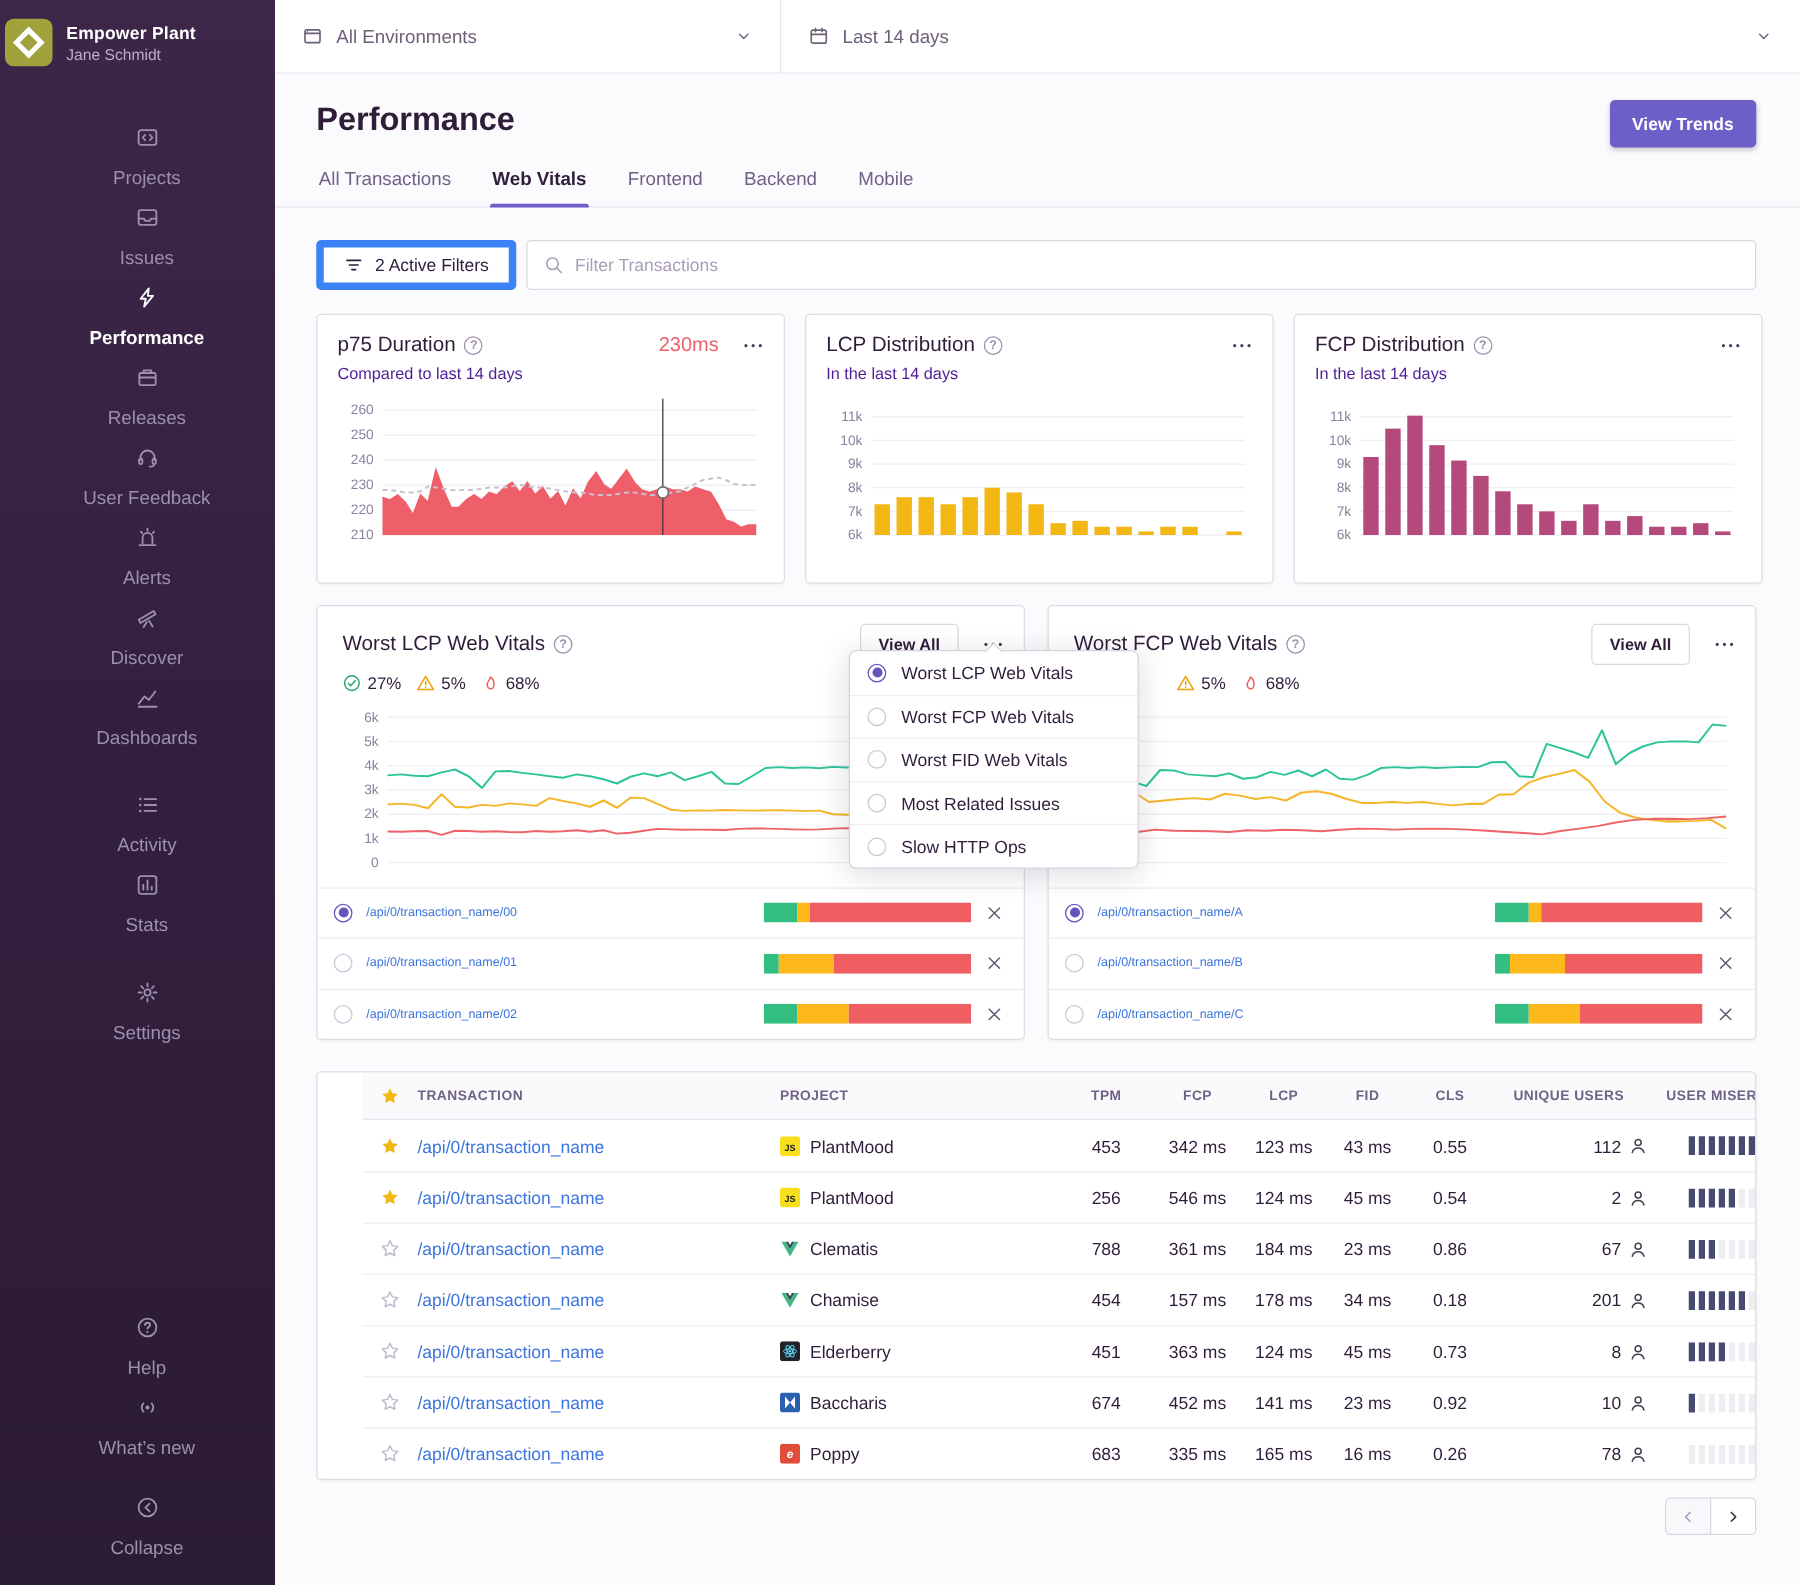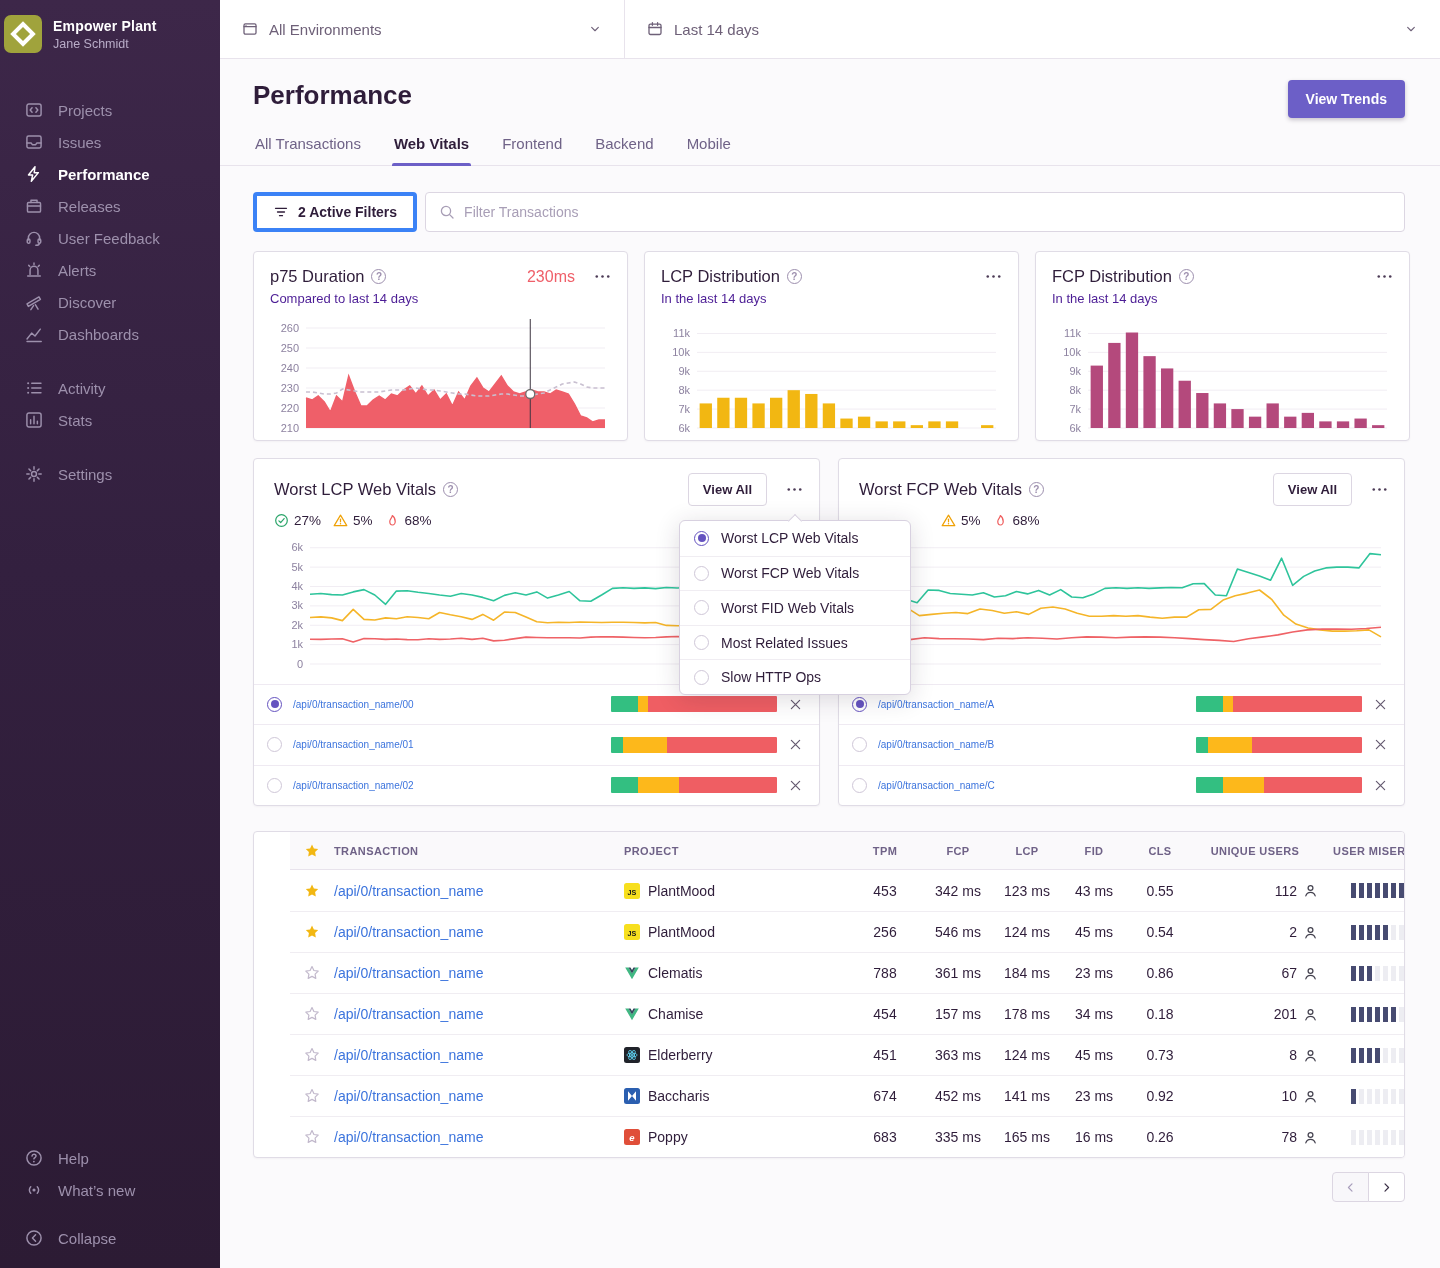--- a/index.html
+++ b/index.html
@@ -21,21 +21,21 @@
   .org { display:flex; gap:11px; padding:15px 4px; align-items:center; cursor:pointer; }
   .logo { width:38px; height:38px; border-radius:7px; background:#a0a33c; position:relative; flex:none; }
   .logo::before { content:''; position:absolute; left:10px; top:10px; width:18px; height:18px; background:#fff; transform:rotate(45deg); }
   .logo::after  { content:''; position:absolute; left:14px; top:14px; width:10px; height:10px; background:#a0a33c; transform:rotate(45deg); }
   .org-name { color:#fff; font-weight:bold; font-size:14px; letter-spacing:.2px; }
   .org-user { color:#b9adc8; font-size:12.5px; margin-top:3px; }
   nav.navgroup { display:block; }
   #nav-main { margin-top:26px; }
   #nav-secondary { margin-top:22px; }
   #nav-tertiary { margin-top:22px; }
-  .nav-item { display:flex; align-items:center; gap:15px; padding:7px 10px 7px 25px; font-size:15px; cursor:pointer; }
+  .nav-item { display:flex; align-items:center; gap:15px; padding:7px 10px 7px 25px; font-size:15px; cursor:pointer;flex-direction:column; }
   .nav-item .icon { width:18px; height:18px; }
   .nav-item.active { color:#fff; font-weight:bold; }
   .nav-item.gap-top { margin-top:16px; }
   .sidebar-footer { position:absolute; left:0; right:0; bottom:14px; }
 
   
   .main { position:absolute; left:220px; top:0; width:1220px; height:1268px; }
   .topbar { height:59px; background:#fff; border-bottom:1px solid #e8e3ec; display:flex; }
   .tb-sec { display:flex; align-items:center; gap:11px; padding:0 22px; color:#6e6078; font-size:15px; cursor:pointer; }
   .tb-sec .icon { color:#6e6078; }
@@ -51,31 +51,31 @@
   .btn-trends { margin-left:auto; background:#6c5fc7; color:#fff; font-weight:bold; font-size:14px;
     padding:11px 18px; border-radius:4px; box-shadow:0 2px 4px rgba(46,32,60,.25); cursor:pointer; }
   .tabs { display:flex; gap:29px; margin-top:17px; }
   .tab { padding:0 2px 13px; font-size:15px; color:#6f6287; cursor:pointer; position:relative; }
   .tab.active { color:#2f1d3a; font-weight:bold; }
   .tab.active::after { content:''; position:absolute; left:0; right:0; bottom:-1px; height:3px; background:#6c5fc7; border-radius:2px 2px 0 0; }
 
   
   .content { padding:26px 35px 0 33px; }
   .filter-row { display:flex; gap:8px; }
-  .btn-filters { display:flex; align-items:center; gap:9px; background:#fff; border:4px solid #3b82f6;
-    border-radius:4px; padding:0 16px; height:40px; font-weight:bold; font-size:14px; color:#2f1d3a; cursor:pointer; }
+  .btn-filters { display:flex; align-items:center; gap:9px; background:#fff; border:6px solid #3b82f6;
+    border-radius:4px; padding:0 16px; height:40px; font-weight:normal; font-size:14px; color:#2f1d3a; cursor:pointer; }
   .btn-filters .icon { color:#2f1d3a; }
   .searchbox { flex:1; display:flex; align-items:center; gap:9px; background:#fff; border:1px solid #dcd6e2; border-radius:4px; height:40px; padding:0 13px; }
   .searchbox .icon { color:#a89eb6; }
   .searchbox input { border:none; outline:none; flex:1; font-size:14px; color:#2f1d3a; font-family:inherit; background:transparent; }
   .searchbox input::placeholder { color:#a89eb6; }
 
   .card { background:#fff; border:1px solid #e0dce6; border-radius:4px; box-shadow:0 1px 2px rgba(43,34,51,.04); }
   .cards-row { display:flex; gap:16px; margin-top:19px; }
-  .chart-card { flex:1; padding:15px 16px 12px; height:190px; }
+  .chart-card { flex:1; padding:15px 16px 12px; height:216px; }
   .card-head { display:flex; align-items:center; gap:7px; }
   .card-title { font-size:16.5px; font-weight:500; color:#2f1d3a; }
   .help-icon { width:15px; height:15px; border-radius:50%; border:1.2px solid #9d8fae; color:#9d8fae;
     font-size:10px; display:inline-flex; align-items:center; justify-content:center; font-weight:bold; cursor:pointer; flex:none; }
   .card-value { margin-left:auto; color:#ef5f69; font-size:16px; }
   .dots { color:#4c3b56; cursor:pointer; width:17px; height:17px; }
   .card-head .dots { margin-left:auto; }
   .card-head .dots.after-value { margin-left:12px; }
   .card-sub { font-size:13px; color:#4c1d95; margin-top:5px; }
   svg.chart { display:block; margin-top:10px; }

